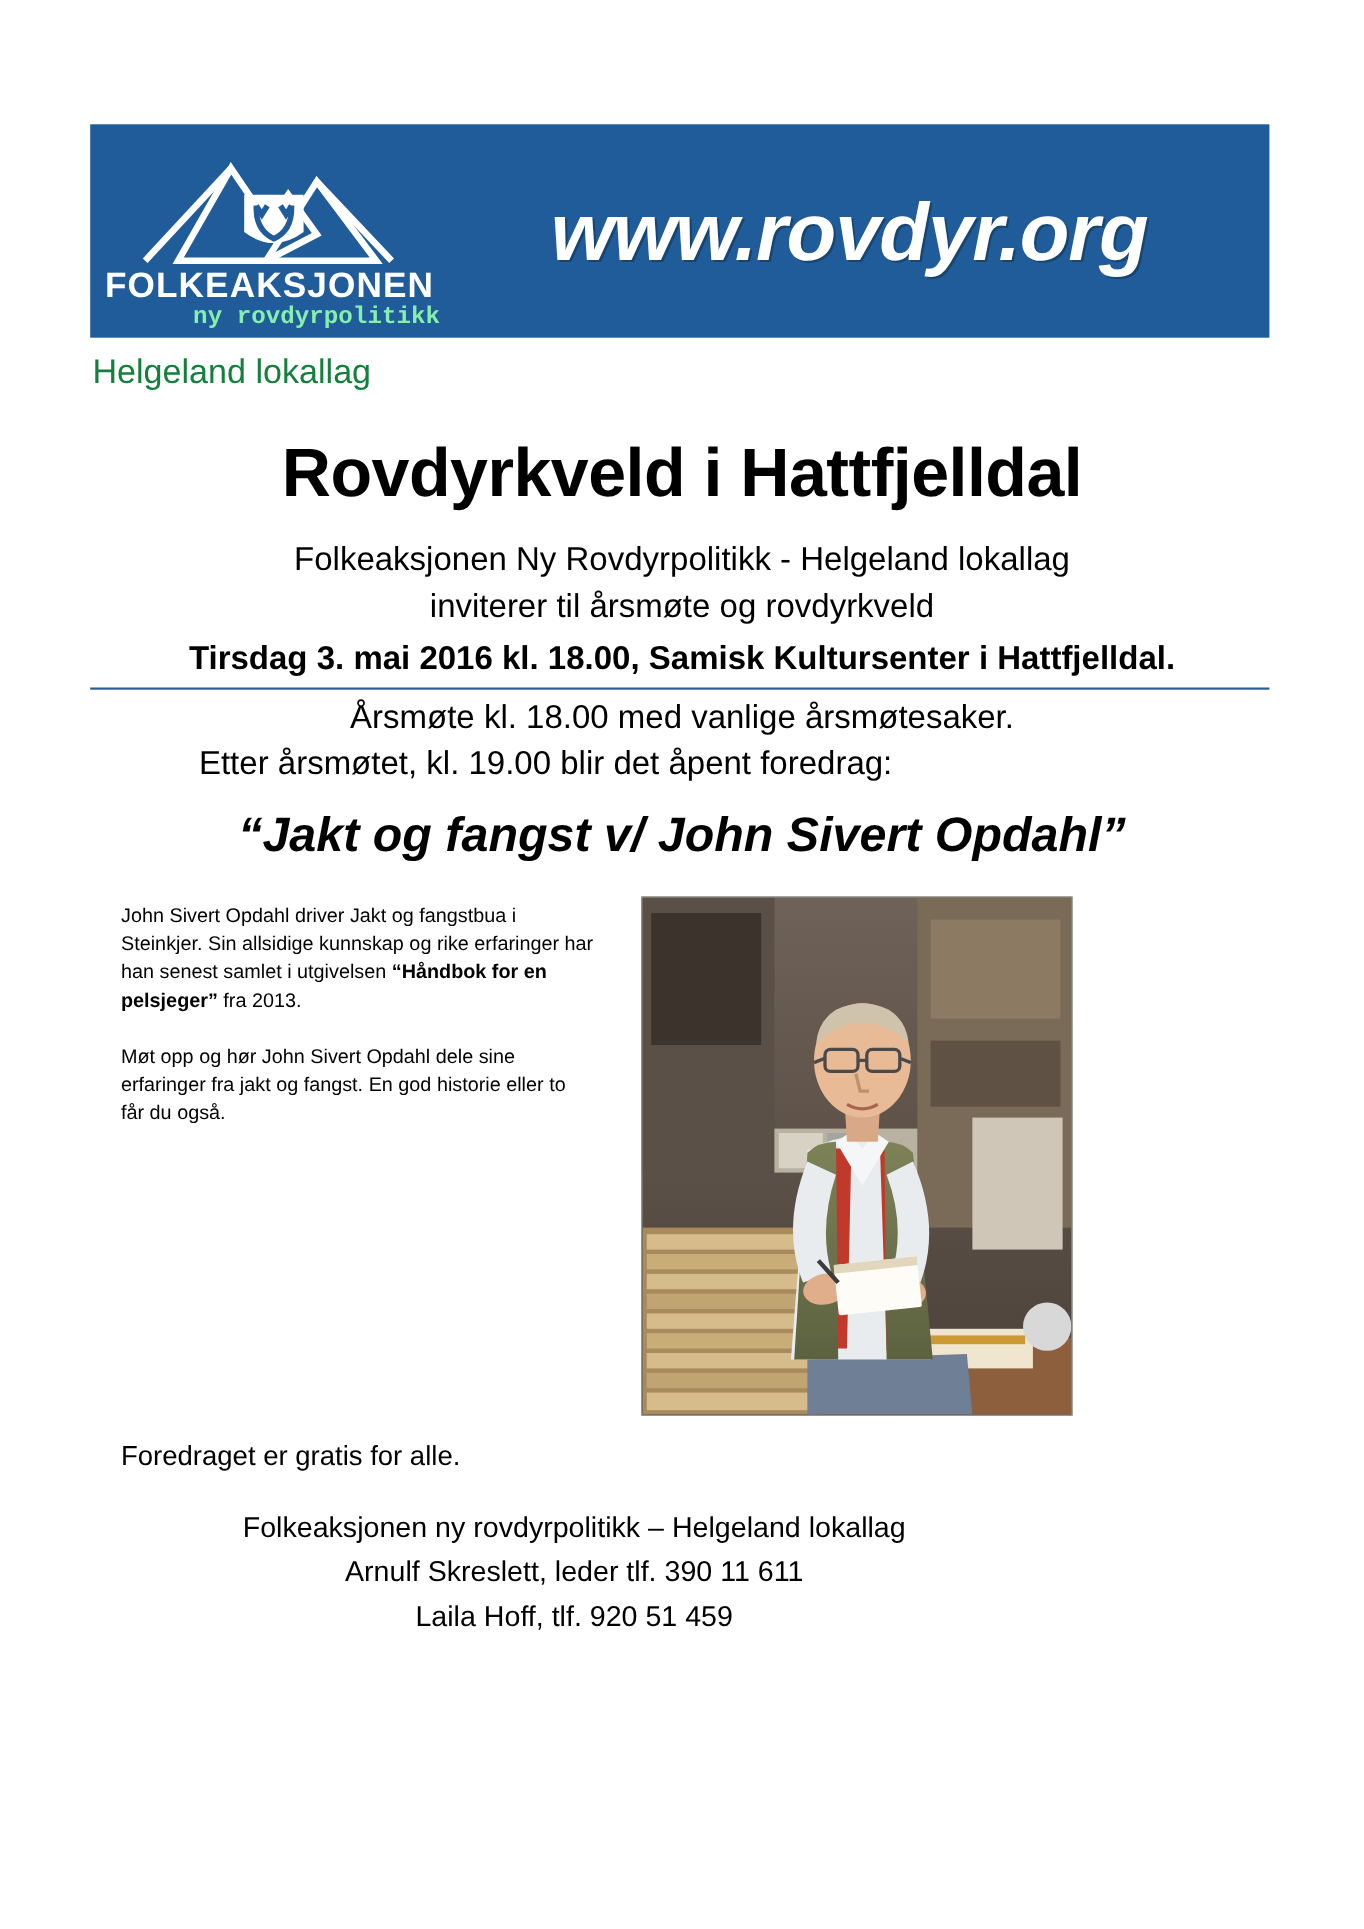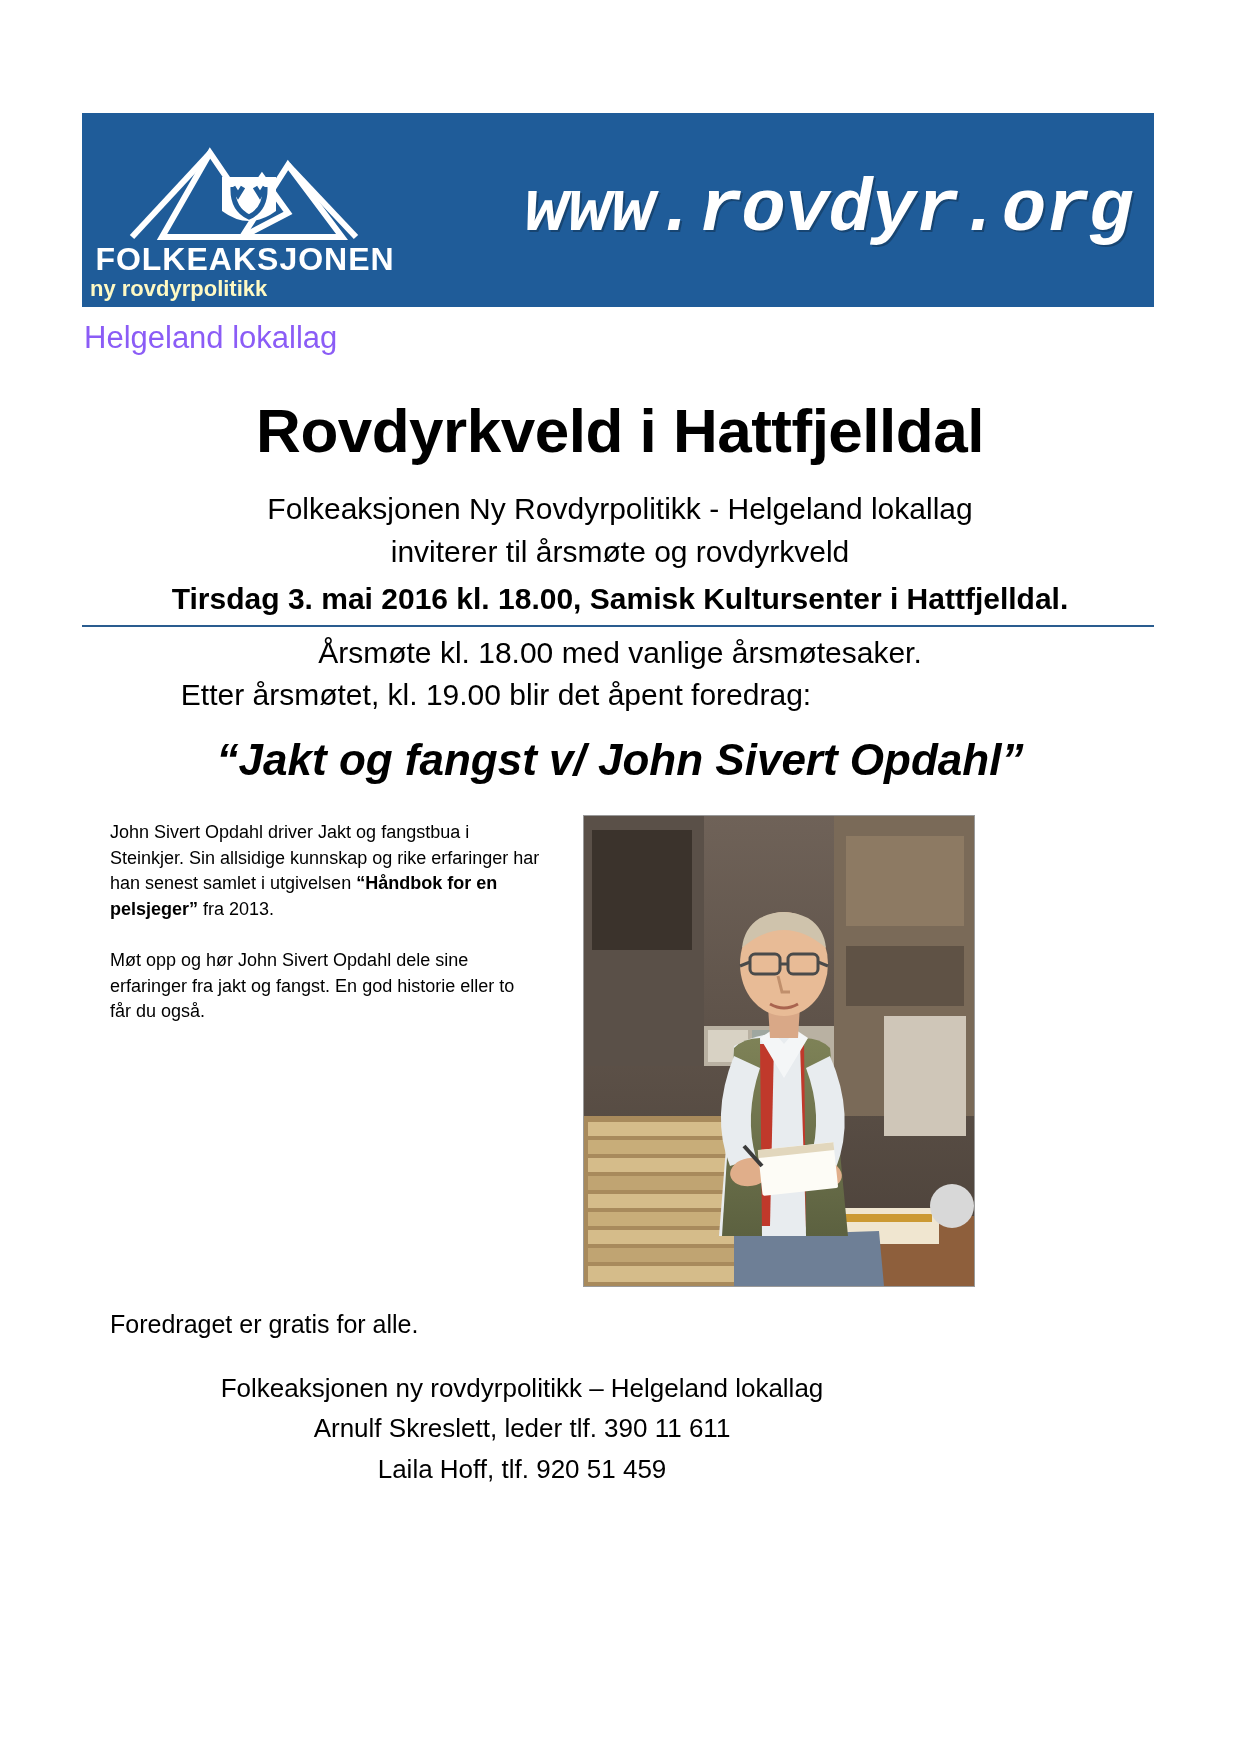--- a/index.html
+++ b/index.html
@@ -55,46 +55,46 @@
     font-weight: bold;
     font-size: 32px;
     letter-spacing: 1px;
     font-family: "Liberation Sans", sans-serif;
   }
   .logo-text2 {
     position: absolute;
     left: 8px;
     top: 163px;
     width: 310px;
-    text-align: left;
-    color: #fef9c3;
+    text-align: right;
+    color: #86efac;
     font-weight: bold;
     font-size: 22px;
-    font-family: Liberation Sans, sans-serif;
+    font-family: Liberation Mono, monospace;
   }
   .banner-url {
     flex: 1;
-    text-align: right;
+    text-align: center;
     color: #ffffff;
-    font-family: Liberation Mono, monospace;
+    font-family: Liberation Sans, sans-serif;
     font-weight: bold;
     font-style: italic;
     font-size: 74px;
     letter-spacing: -1px;
     padding-right: 22px;
     text-shadow: 2px 2px 0 rgba(0,0,0,0.25);
   }
 
   
   .local-line {
     position: absolute;
     left: 84px;
     top: 320px;
     font-size: 31px;
-    color: #8b5cf6;
+    color: #15803d;
   }
 
   
   .main-title {
     position: absolute;
     left: 0;
     top: 395px;
     width: 1240px;
     text-align: center;
     font-size: 62px;

